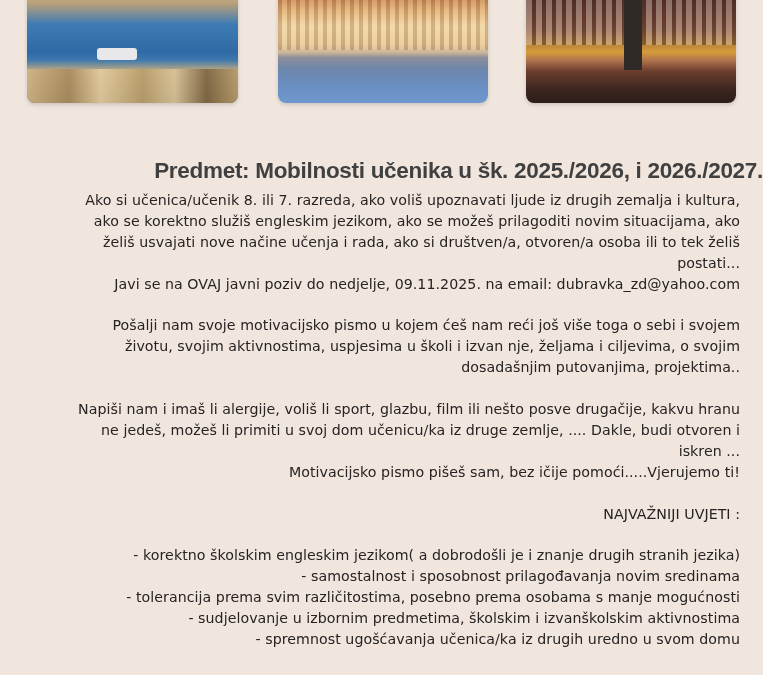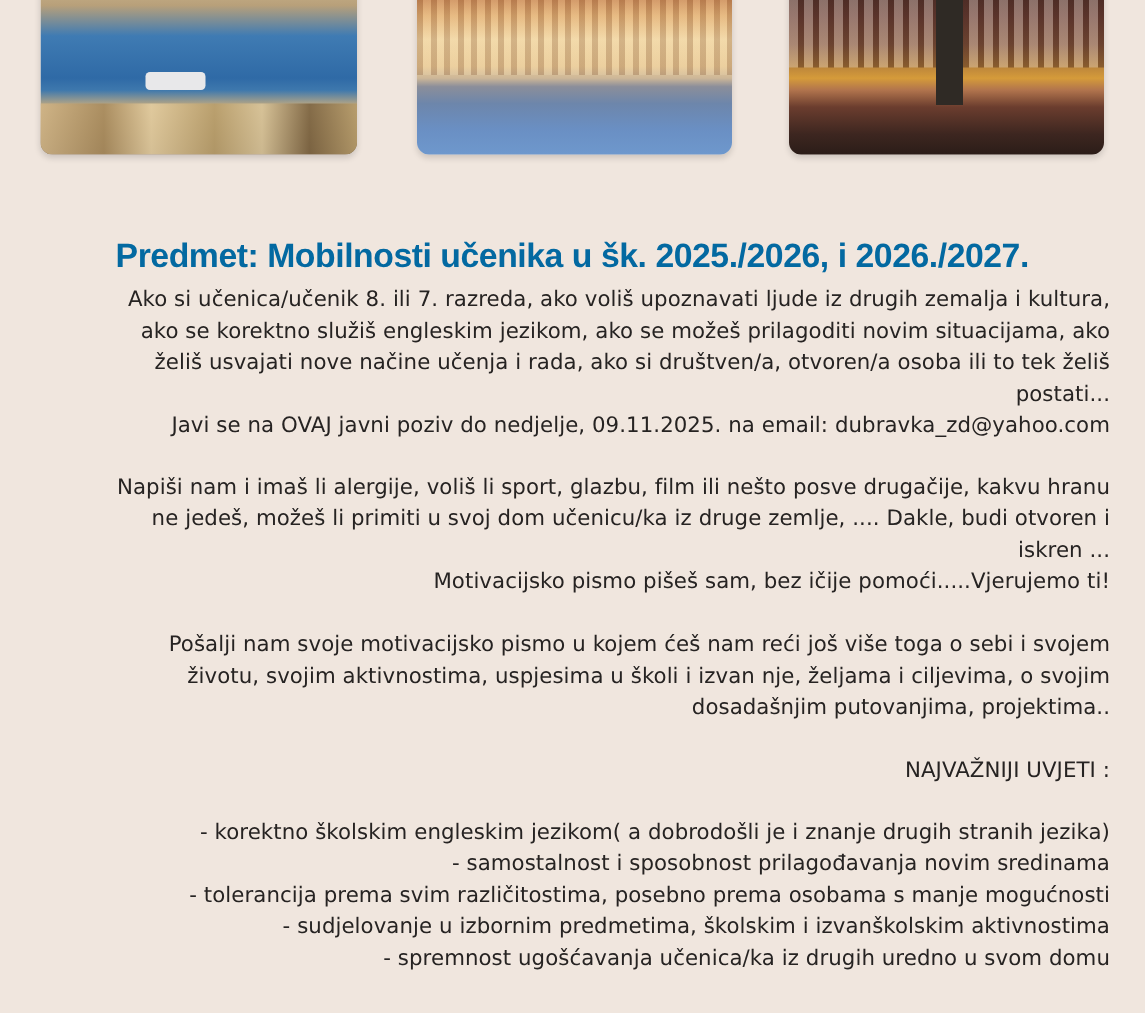--- a/index.html
+++ b/index.html
@@ -55,26 +55,26 @@
       background: repeating-linear-gradient(90deg, rgba(230,220,215,0.35) 0 6px, rgba(60,30,25,0.4) 6px 10px);
     }
     .photo-3 .statue {
       position: absolute; left: 98px; top: 0; width: 18px; height: 80px;
       background: #2f2a25; border-radius: 6px 6px 0 0;
     }
     .title {
       position: absolute;
       left: 0; right: 0;
       top: 143px;
-      text-align: center;
+      text-align: right;
       font-family: "Liberation Sans", sans-serif;
       font-weight: bold;
       font-size: 22.5px;
       letter-spacing: -0.3px;
-      color: #0369a1;
+      color: #404040;
       white-space: nowrap;
     }
     .content {
       position: absolute;
       left: 30px;
       top: 190px;
       width: 710px;
       font-size: 14.2px;
       line-height: 20.9px;
       letter-spacing: 0.05px;
@@ -115,29 +115,29 @@
 
 <div class="content">
   <p>
     <span class="line">Ako si učenica/učenik 8. ili 7. razreda, ako voliš upoznavati ljude iz drugih zemalja i kultura,</span>
     <span class="line">ako se korektno služiš engleskim jezikom, ako se možeš prilagoditi novim situacijama, ako</span>
     <span class="line">želiš usvajati nove načine učenja i rada, ako si društven/a, otvoren/a osoba ili to tek želiš</span>
     <span class="line">postati...</span>
     <span class="line">Javi se na OVAJ javni poziv do nedjelje, 09.11.2025. na email: dubravka_zd@yahoo.com</span>
   </p>
   <p>
+    <span class="line">Pošalji nam svoje motivacijsko pismo u kojem ćeš nam reći još više toga o sebi i svojem</span>
+    <span class="line">životu, svojim aktivnostima, uspjesima u školi i izvan nje, željama i ciljevima, o svojim</span>
+    <span class="line">dosadašnjim putovanjima, projektima..</span>
+  </p>
+  <p>
     <span class="line">Napiši nam i imaš li alergije, voliš li sport, glazbu, film ili nešto posve drugačije, kakvu hranu</span>
     <span class="line">ne jedeš, možeš li primiti u svoj dom učenicu/ka iz druge zemlje, .... Dakle, budi otvoren i</span>
     <span class="line">iskren ...</span>
     <span class="line">Motivacijsko pismo pišeš sam, bez ičije pomoći.....Vjerujemo ti!</span>
-  </p>
-  <p>
-    <span class="line">Pošalji nam svoje motivacijsko pismo u kojem ćeš nam reći još više toga o sebi i svojem</span>
-    <span class="line">životu, svojim aktivnostima, uspjesima u školi i izvan nje, željama i ciljevima, o svojim</span>
-    <span class="line">dosadašnjim putovanjima, projektima..</span>
   </p>
   <p>NAJVAŽNIJI UVJETI :</p>
   <ul class="list">
     <li>- korektno školskim engleskim jezikom( a dobrodošli je i znanje drugih stranih jezika)</li>
     <li>- samostalnost i sposobnost prilagođavanja novim sredinama</li>
     <li>- tolerancija prema svim različitostima, posebno prema osobama s manje mogućnosti</li>
     <li>- sudjelovanje u izbornim predmetima, školskim i izvanškolskim aktivnostima</li>
     <li>- spremnost ugošćavanja učenica/ka iz drugih uredno u svom domu</li>
   </ul>
 </div>

